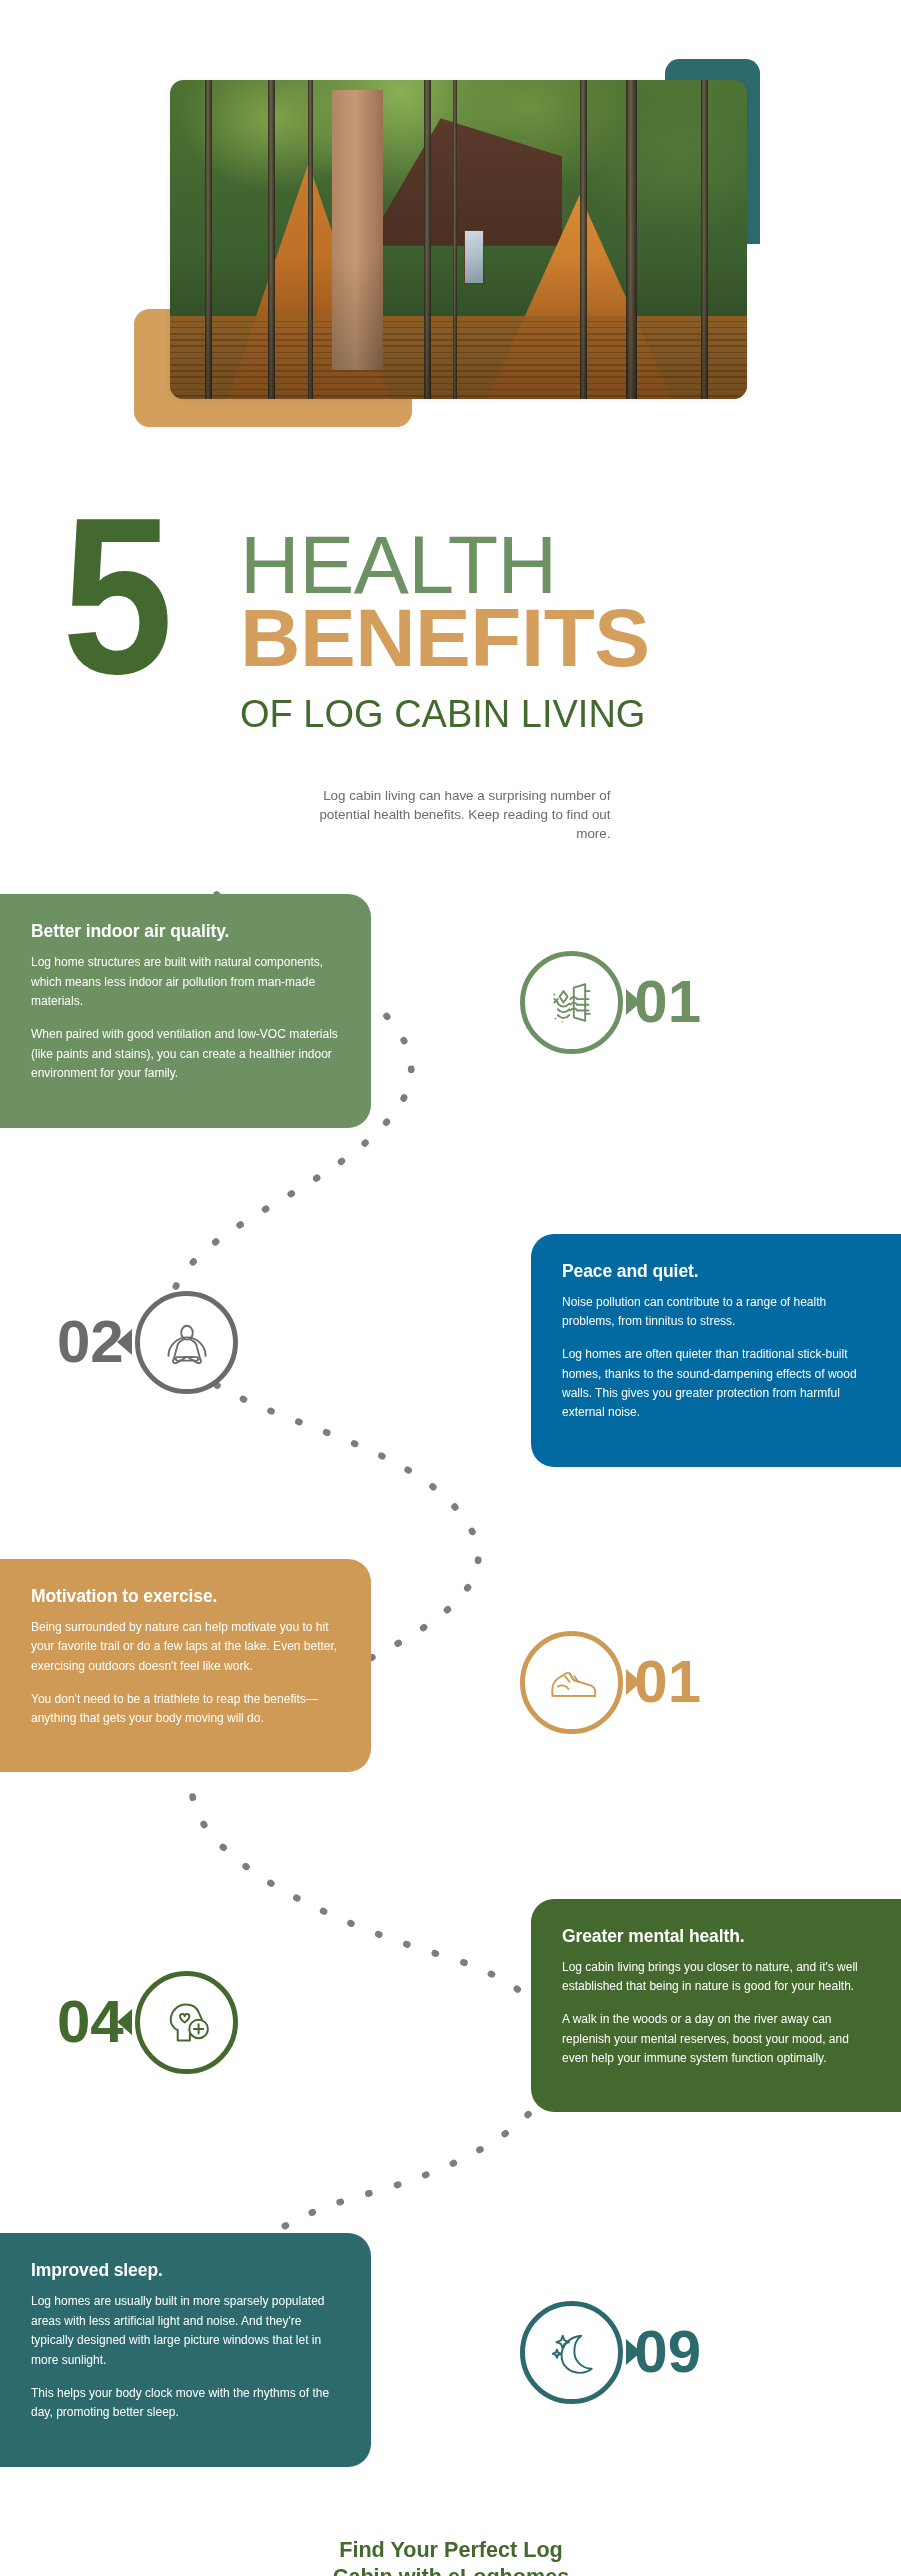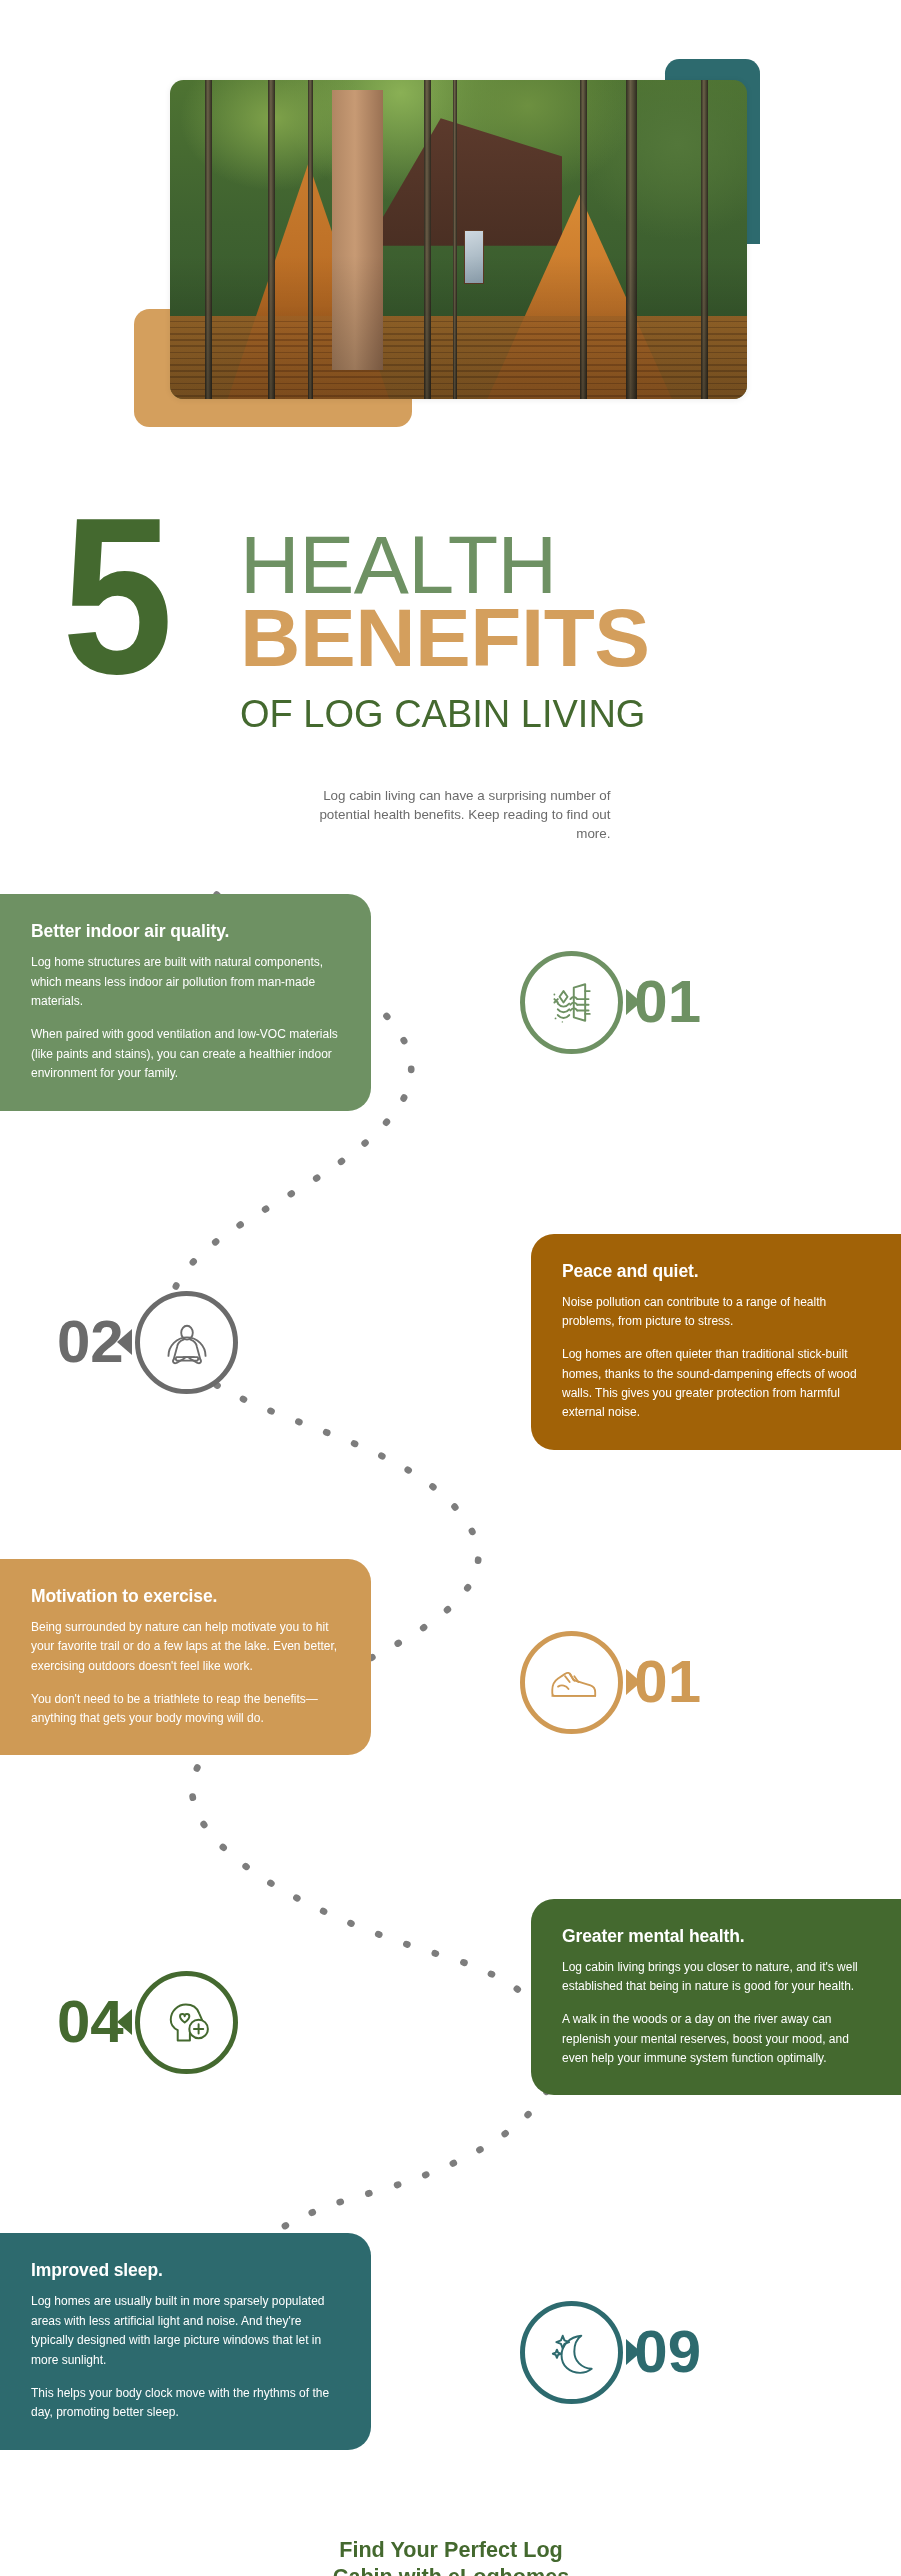--- a/index.html
+++ b/index.html
@@ -118,21 +118,21 @@
   
   .steps { position: relative; width: 902px; margin-top: 31px; }
 
   .dots-svg { position: absolute; left: 0; top: 0; pointer-events: none; }
 
   .row { position: relative; width: 902px; }
 
   .card {
     position: absolute;
     width: 371px;
-    padding: 27px 31px 27px 31px;
+    padding: 27px 31px 44px 31px;
     color: #ffffff;
   }
   .card-left  { left: 0px;   border-radius: 0 23px 23px 0; }
   .card-right { right: 0px;  border-radius: 23px 0 0 23px; }
 
   .card h3 {
     font-size: 17.5px; font-weight: 700; margin-bottom: 11.3px;
     letter-spacing: -0.1px;
     font-family: "Liberation Sans Narrow","Liberation Sans", sans-serif;
   }
@@ -239,23 +239,23 @@
           <circle cx="20" cy="36" r="1.6" fill="#6e9163" stroke="none"></circle>
           <circle cx="22" cy="78" r="1.6" fill="#6e9163" stroke="none"></circle>
           <circle cx="34" cy="84" r="1.3" fill="#6e9163" stroke="none"></circle>
         </svg>
       </div>
       <div class="num right" style="color:#6e9163">01</div>
     </div>
   </div>
 
   <div class="row" style="height:340px">
-    <div class="card card-right" style="top:41px;background:#a16207">
+    <div class="card card-right" style="top:41px;background:#0369a1">
       <h3>Peace and quiet.</h3>
-      <p>Noise pollution can contribute to a range of health problems, from picture to stress.</p>
+      <p>Noise pollution can contribute to a range of health problems, from tinnitus to stress.</p>
       <p>Log homes are often quieter than traditional stick-built homes, thanks to the sound-dampening effects of wood walls. This gives you greater protection from harmful external noise.</p>
     </div>
     <div class="badge" style="left:57px;top:98px;color:#6b6b6b">
       <div class="num left" style="color:#6b6b6b">02</div>
       <div class="circle point-left">
         <svg width="58" height="58" viewBox="0 0 100 100" fill="none" stroke="#6b6b6b" stroke-width="3.2" stroke-linecap="round" stroke-linejoin="round">
           <path d="M18 74 a32 32 0 0 1 64 0"></path>
           <ellipse cx="50" cy="34" rx="10" ry="12"></ellipse>
           <path d="M44 46 c-6 2 -10 6 -11 12 l-6 22"></path>
           <path d="M56 46 c6 2 10 6 11 12 l6 22"></path>

